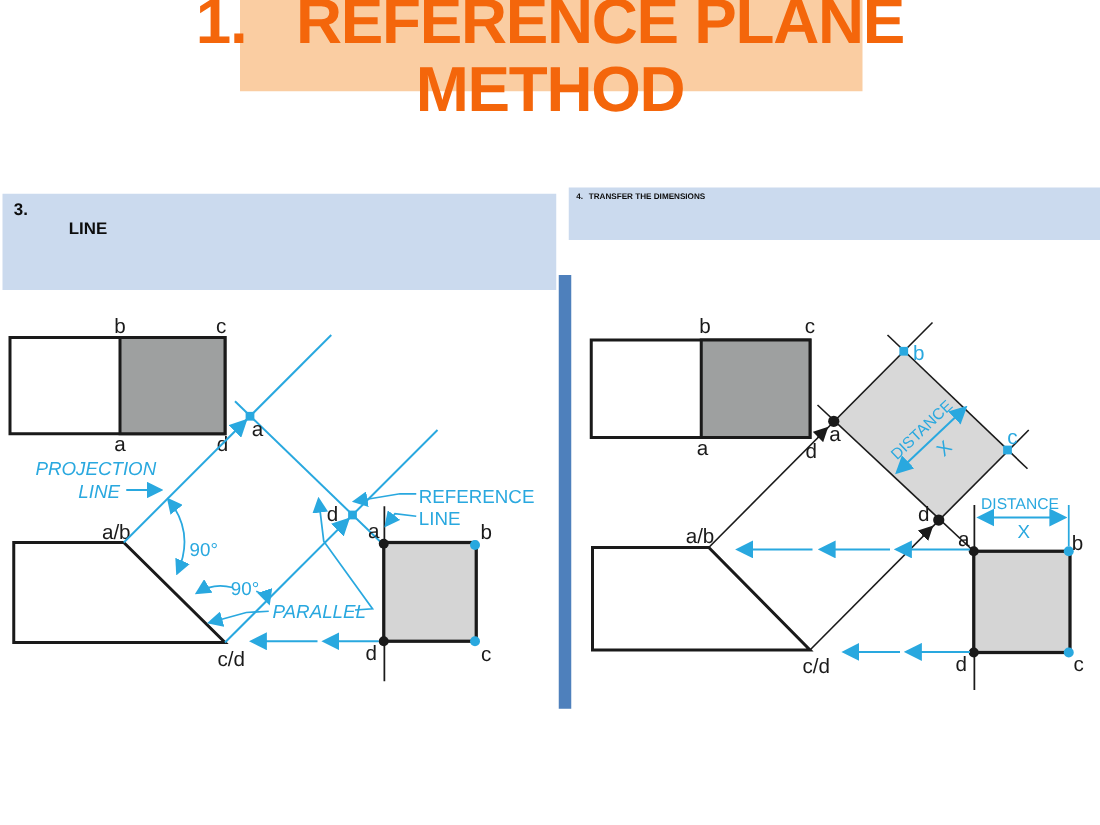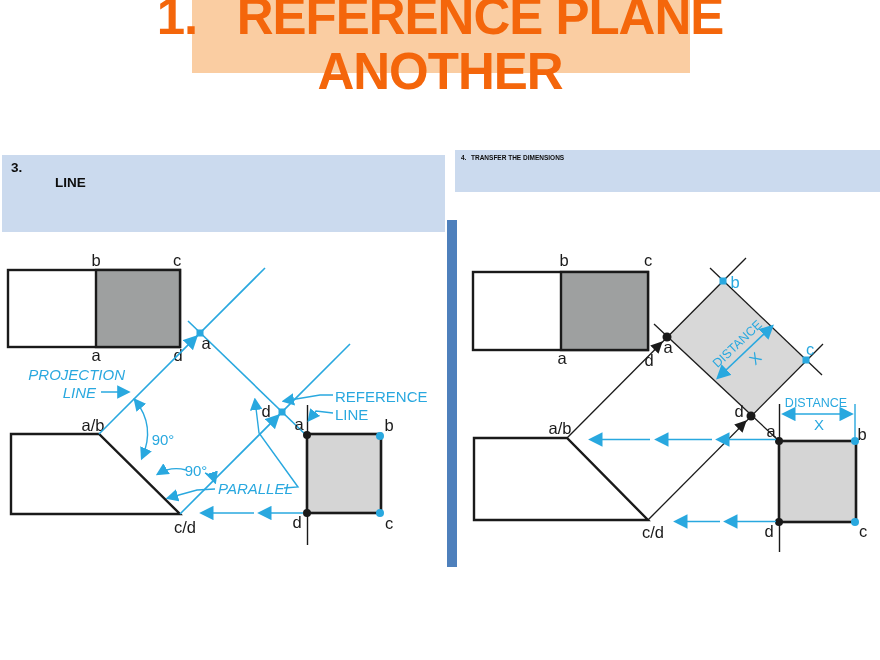--- a/index.html
+++ b/index.html
@@ -30,21 +30,21 @@
   .kcyan{stroke:#29a8df;}
 </style>
 </head>
 <body>
 
 <div class="stage">
 
   <div class="banner"></div>
   <div class="titleBlock">
     <div class="t1">1.   REFERENCE PLANE</div>
-    <div class="t2">ANOTHER</div>
+    <div class="t2">METHOD</div>
   </div>
 
   <div class="hdrL">
     <div class="row">
       <span class="num">3.</span>
       <span>
         <br>
         <span class="l2">LINE</span>
       </span>
     </div>

